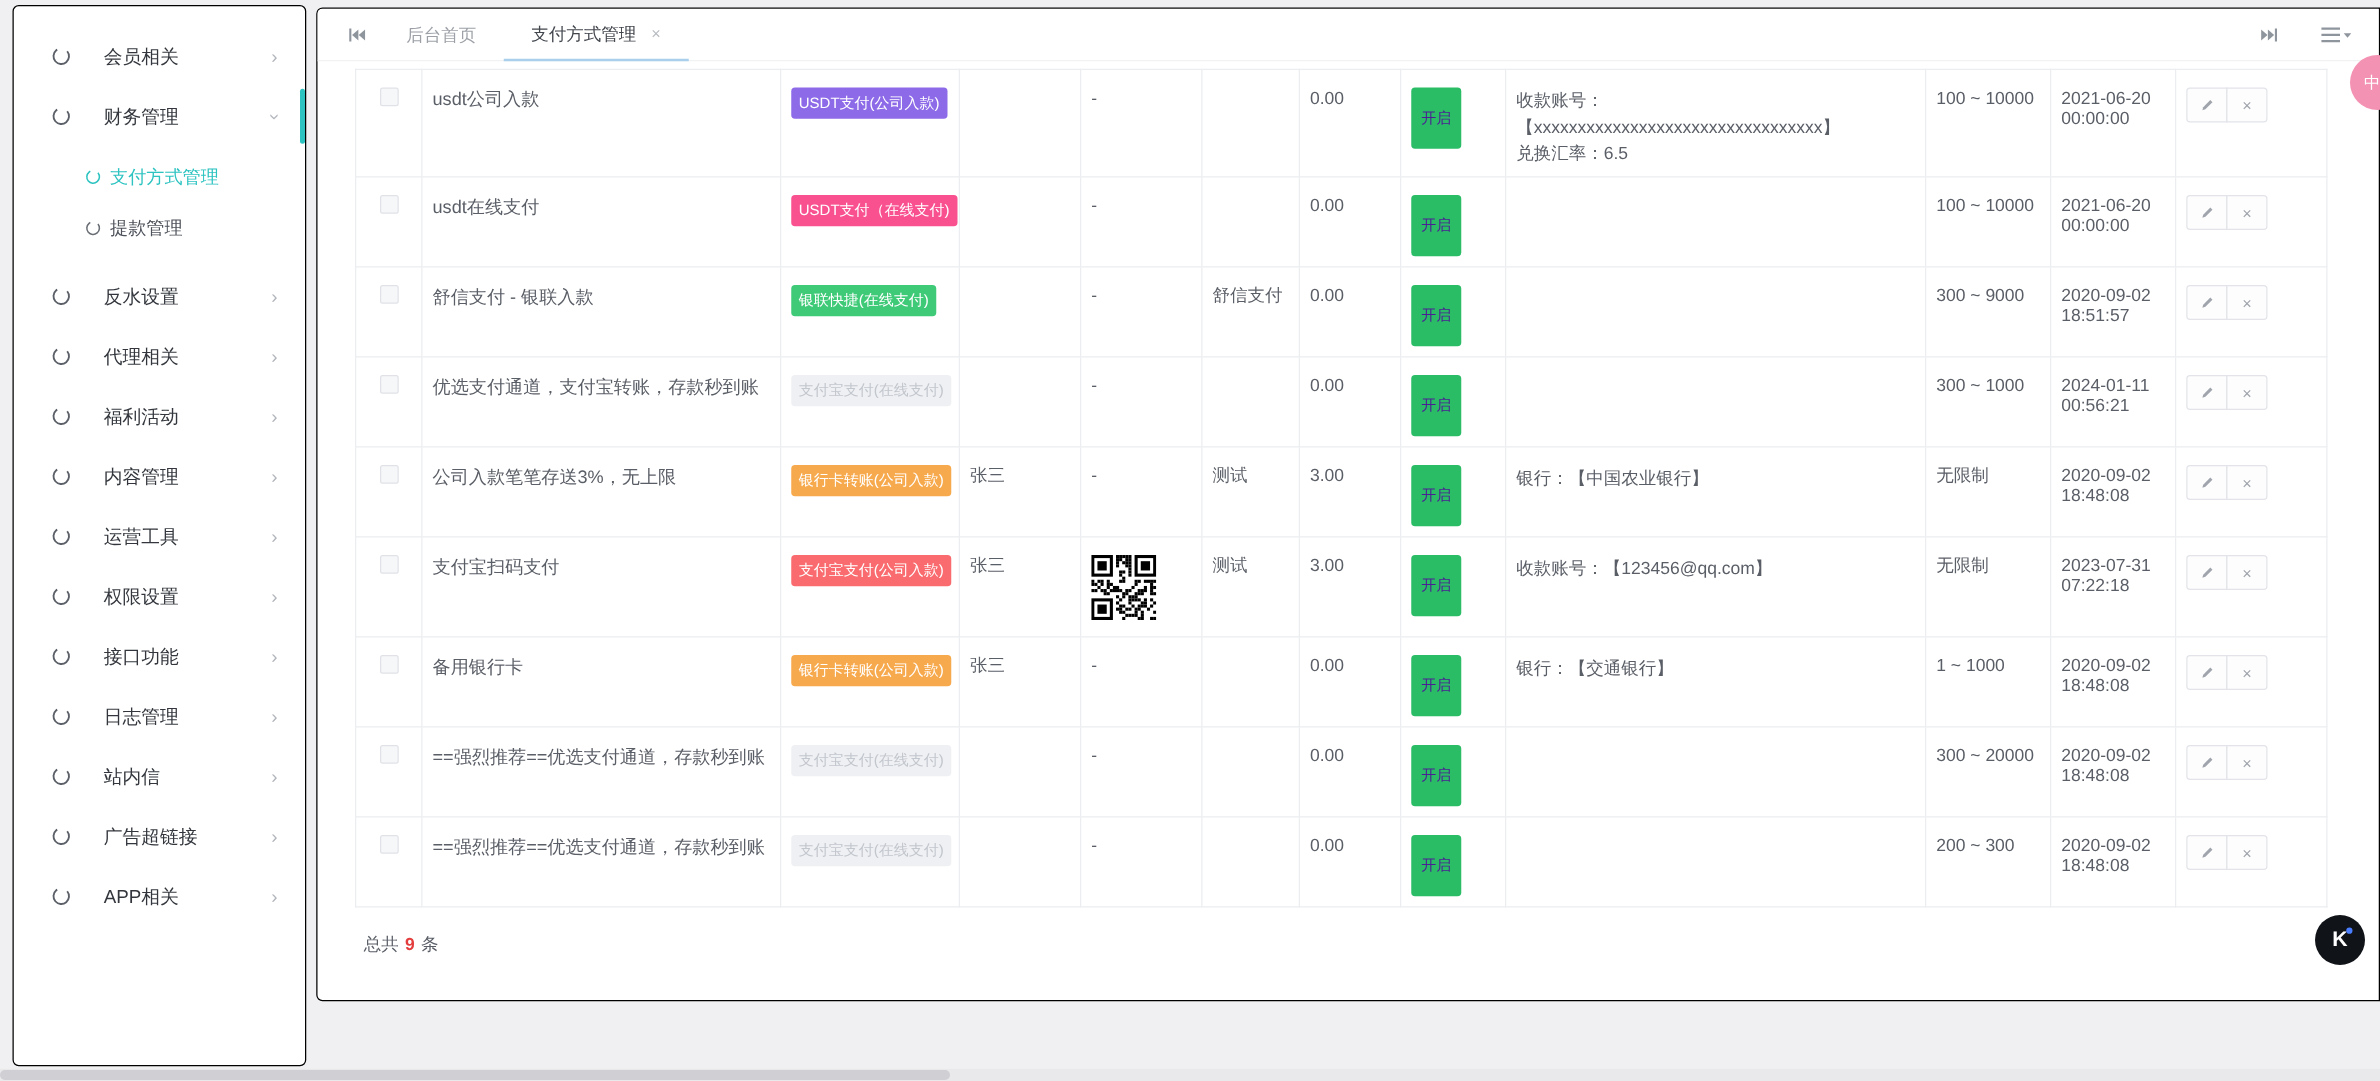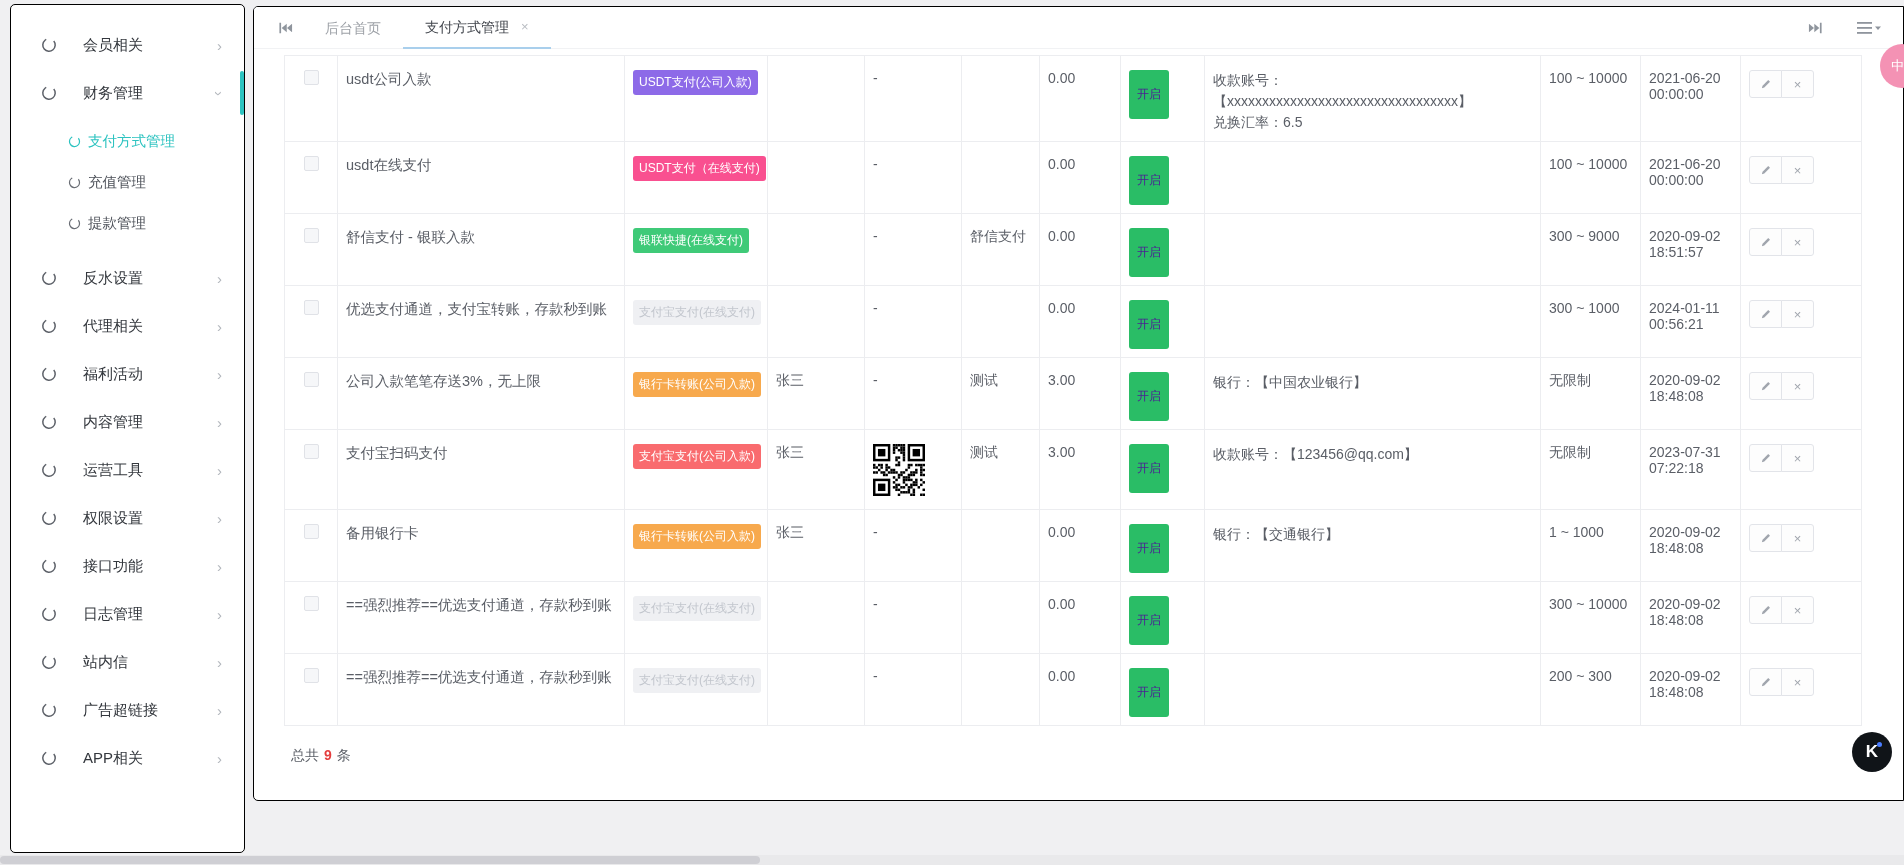--- a/index.html
+++ b/index.html
@@ -100,28 +100,20 @@
         <span class="sb-chev open">›</span>
       </div>
       <div class="sb-sub">
         <div class="sb-subitem active">
           <span class="sb-ico2">
             <svg width="13" height="13" viewBox="0 0 16 16">
               <circle cx="8" cy="8" r="6.2" fill="none" stroke="currentColor" stroke-width="1.5" stroke-dasharray="30 9" transform="rotate(-40 8 8)"></circle>
             </svg>
           </span>
           <span>支付方式管理</span>
-        </div>
-        <div class="sb-subitem">
-          <span class="sb-ico2">
-            <svg width="13" height="13" viewBox="0 0 16 16">
-              <circle cx="8" cy="8" r="6.2" fill="none" stroke="currentColor" stroke-width="1.5" stroke-dasharray="30 9" transform="rotate(-40 8 8)"></circle>
-            </svg>
-          </span>
-          <span>充值管理</span>
         </div>
         <div class="sb-subitem">
           <span class="sb-ico2">
             <svg width="13" height="13" viewBox="0 0 16 16">
               <circle cx="8" cy="8" r="6.2" fill="none" stroke="currentColor" stroke-width="1.5" stroke-dasharray="30 9" transform="rotate(-40 8 8)"></circle>
             </svg>
           </span>
           <span>提款管理</span>
         </div>
       </div>
@@ -569,21 +561,21 @@
         <tr style="height: 63px;">
           <td class="c-check"><span class="cb"></span></td>
           <td class="c-name">==强烈推荐==优选支付通道，存款秒到账</td>
           <td><span class="badge" style="background: rgb(239, 240, 243); color: rgb(194, 198, 205);">支付宝支付(在线支付)</span></td>
           <td></td>
           <td>-</td>
           <td></td>
           <td>0.00</td>
           <td><span class="status-badge" style="background: rgb(42, 189, 102);">开启</span></td>
           <td class="c-info"></td>
-          <td class="c-limits">300 ~ 10000</td>
+          <td class="c-limits">300 ~ 20000</td>
           <td class="c-time">2020-09-02 18:48:08</td>
           <td><span class="btn-group">
               <span class="mini-btn">
                 <svg width="12" height="12" viewBox="0 0 16 16">
                   <path d="M2.5 13.5l.9-3.2 7.6-7.6 2.3 2.3-7.6 7.6-3.2.9z" fill="currentColor"></path>
                 </svg>
               </span>
               <span class="mini-btn">×</span>
             </span></td>
         </tr>

